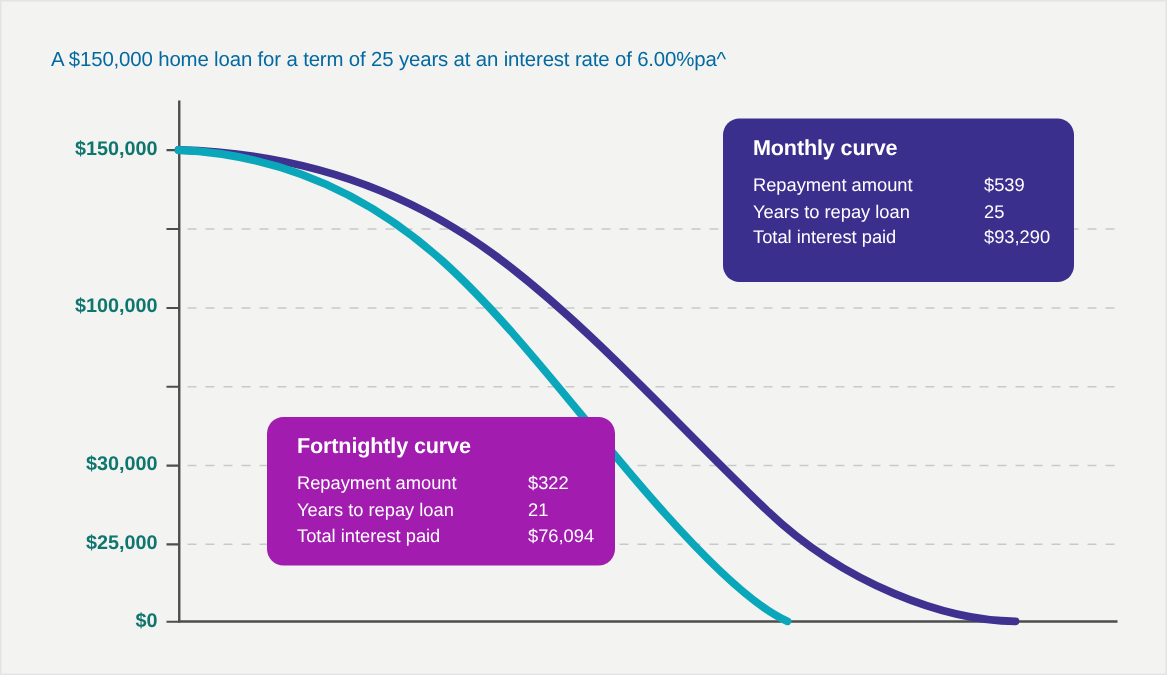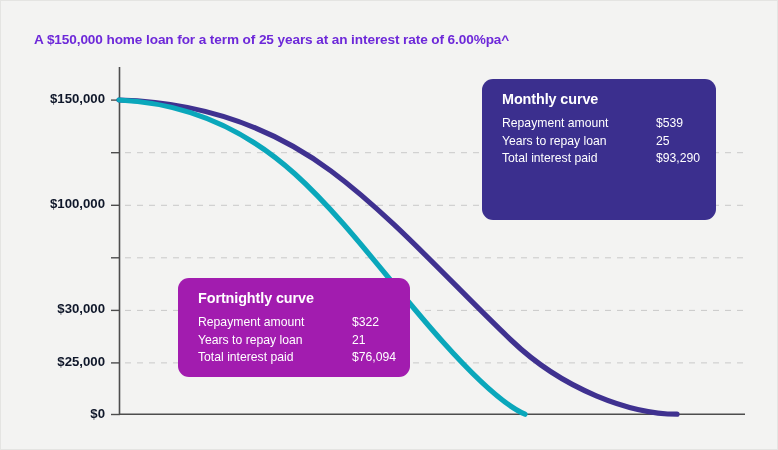--- a/index.html
+++ b/index.html
@@ -10,42 +10,42 @@
     -webkit-font-smoothing:antialiased;
   }
   #canvas{
     position:relative;width:778px;height:450px;
     background:#f3f3f2;
     box-sizing:border-box;
     border:1px solid #e4e4e2;
   }
   #chart-title{
     position:absolute;left:33px;top:31px;
-    font-size:13.6px;font-weight:bold;
-    color:#6d28d9;letter-spacing:-0.1px;
+    font-size:13.6px;font-weight:normal;
+    color:#0369a1;letter-spacing:-0.1px;
     white-space:nowrap;
   }
   #plot{position:absolute;left:0;top:0;width:778px;height:450px;}
   .ytick-label{
     position:absolute;
     font-size:13.2px;font-weight:bold;
-    color:#0f172a;
+    color:#0f766e;
     text-align:right;
     width:96px;left:8px;
     white-space:nowrap;
   }
   .callout{
     position:absolute;
     border-radius:11px;
     box-sizing:border-box;
     padding:12px 18px 13px 20px;
     color:#ffffff;
   }
   #callout-monthly{
-    left:481px;top:78px;width:234px;height:141px;
+    left:481px;top:78px;width:234px;height:109px;
     background:#3b2f8e;
   }
   #callout-fortnightly{
     left:177px;top:277px;width:232px;height:99px;
     background:#a21caf;
   }
   .callout-title{
     font-size:14.4px;font-weight:bold;
     margin:0 0 8px 0;letter-spacing:-0.1px;
     white-space:nowrap;

